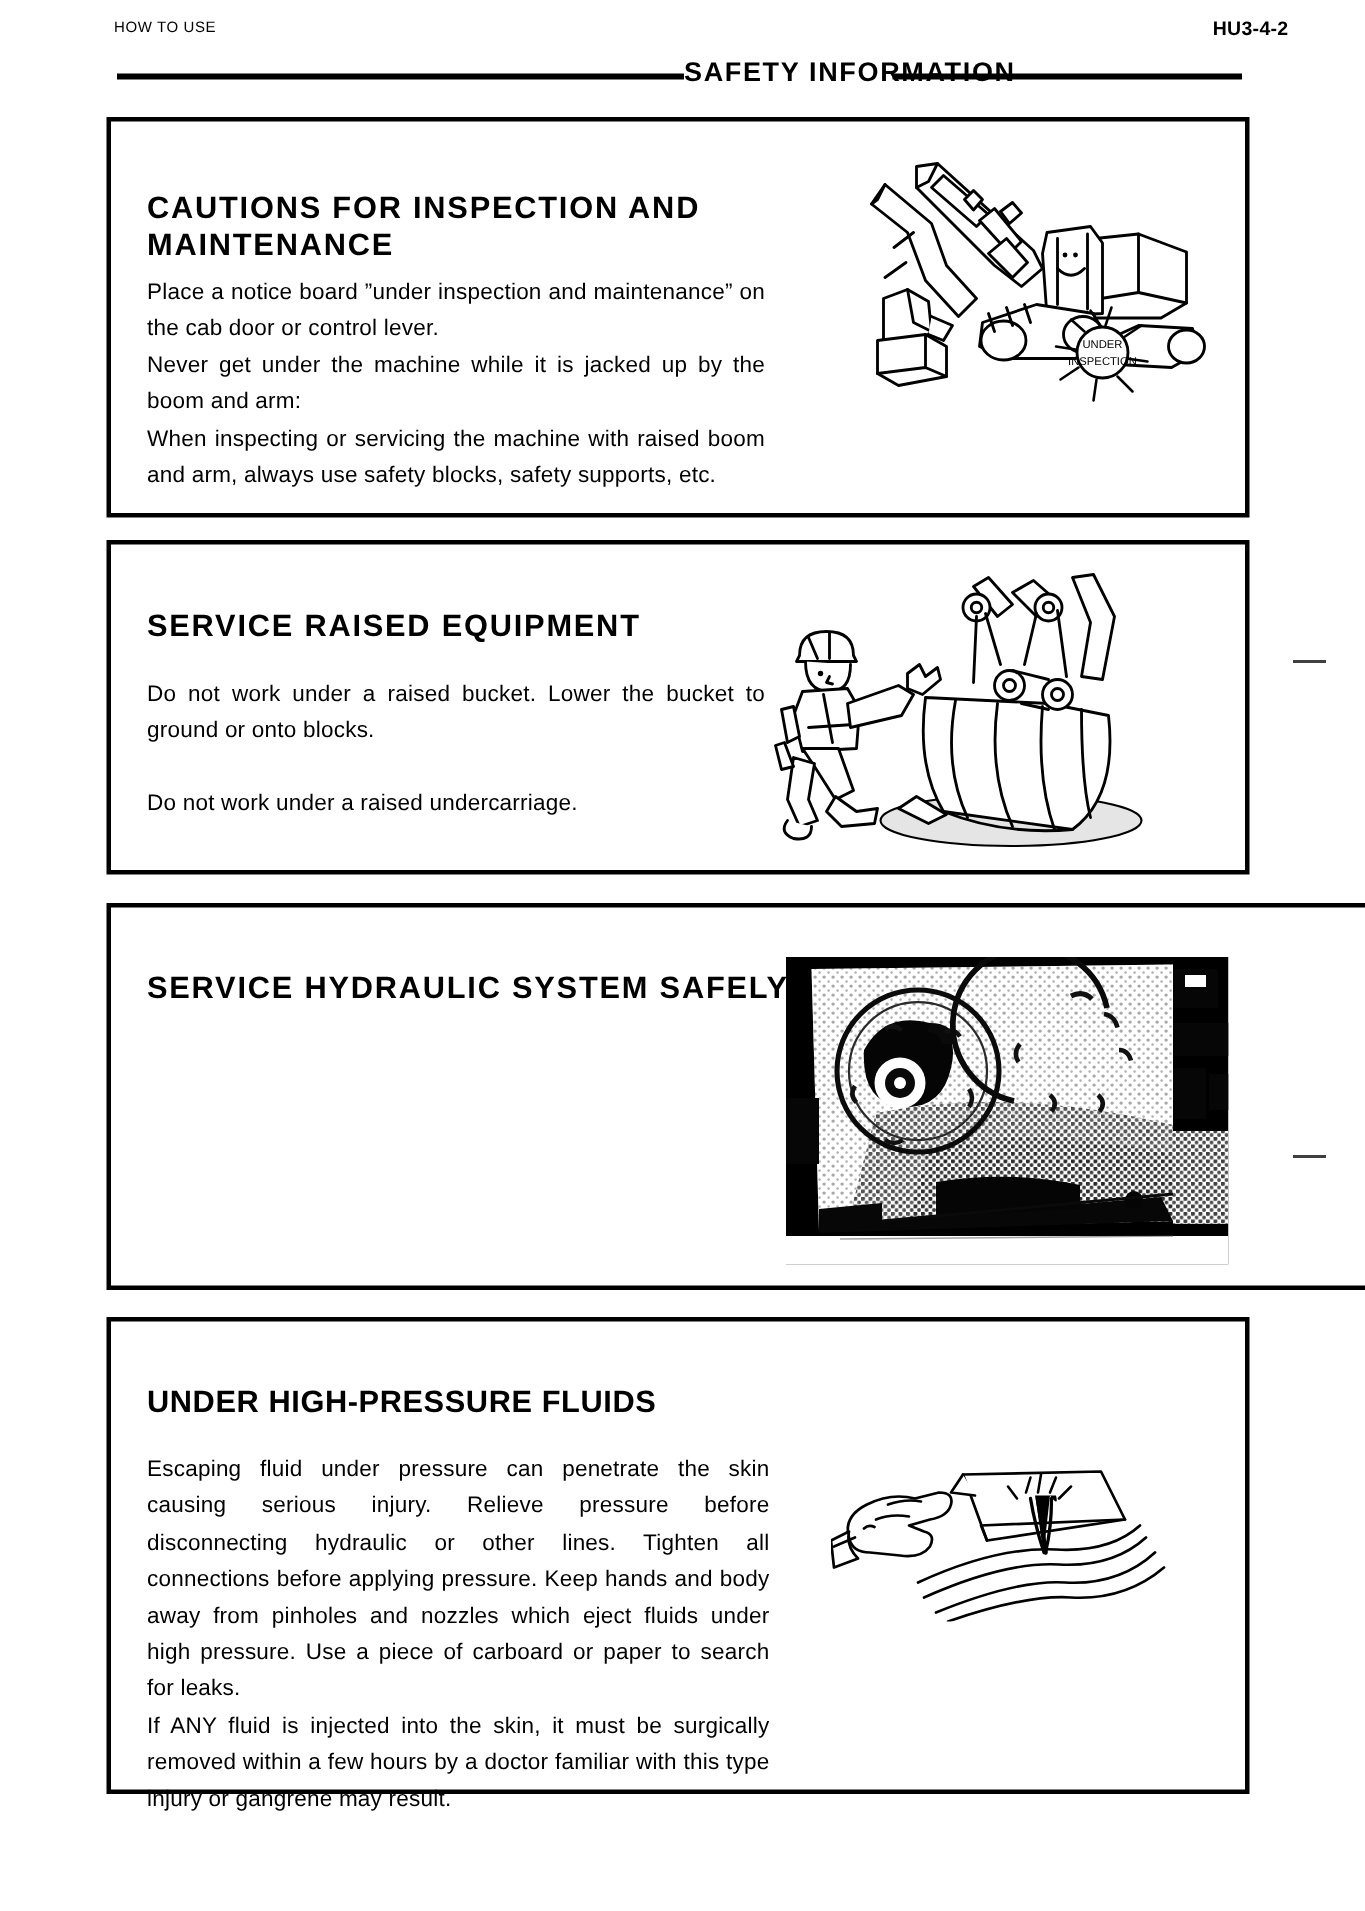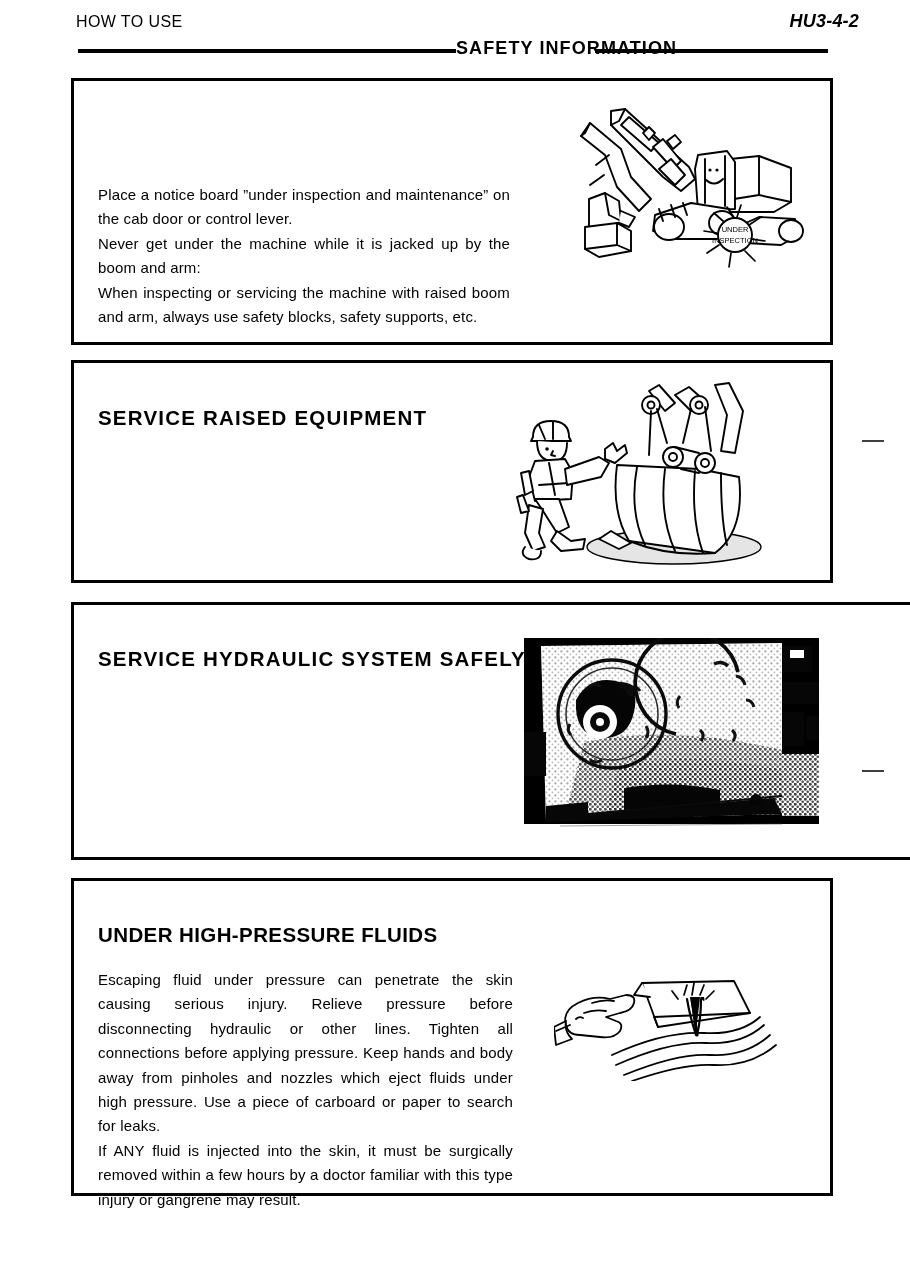--- a/index.html
+++ b/index.html
@@ -18,33 +18,32 @@
 
   
   .page-header {
     position: absolute;
     left: 0; top: 0;
     width: 910px; height: 62px;
   }
   .hdr-left {
     position: absolute;
     left: 76px; top: 13px;
-    font-size: 16px;
+    font-size: 10px;
     letter-spacing: 0.4px;
     font-weight: 400;
     white-space: nowrap;
   }
   .hdr-right {
     position: absolute;
     right: 51px; top: 11px;
-    font-size: 18px;
+    font-size: 13px;
     font-weight: 700;
     letter-spacing: 0.2px;
     white-space: nowrap;
-    font-style: italic;
   }
   .hdr-banner {
     position: absolute;
     left: 0; top: 38px;
     width: 910px; height: 22px;
   }
   .rule {
     position: absolute;
     top: 11px;
     height: 3.5px;
@@ -131,20 +130,22 @@
   <div class="hdr-left">HOW TO USE</div>
   <div class="hdr-right">HU3-4-2</div>
   <div class="hdr-banner">
     <div class="rule rule-left"></div>
     <div class="banner-title">SAFETY  INFORMATION</div>
     <div class="rule rule-right"></div>
   </div>
 </div>
 
 <section class="panel" id="panel-1">
+  <h2 class="panel-title">CAUTIONS FOR INSPECTION AND
+MAINTENANCE</h2>
   <p class="panel-body">Place a notice board ”under inspection and maintenance” on the cab door or control lever.
 Never get under the machine while it is jacked up by the boom and arm:
 When inspecting or servicing the machine with raised boom and arm, always use safety blocks, safety supports, etc.</p>
 
   <div class="figure" id="fig-excavator">
     <svg viewBox="0 0 262 225" xmlns="http://www.w3.org/2000/svg" fill="none" stroke="#000" stroke-width="1.9" stroke-linejoin="round" stroke-linecap="round">
 
       <path d="M139 78 L152 62 L200 57 L232 69 L232 103 L215 113 L150 113 L139 104 Z" fill="#fff"></path>
       <path d="M200 57 L200 96 L232 103"></path>
       <path d="M200 96 L150 104 L150 113"></path>
@@ -190,20 +191,23 @@
       </g>
       <circle cx="176" cy="136" r="17" fill="#fff"></circle>
       <text x="176" y="133" font-family="Liberation Sans, sans-serif" font-size="7.5" text-anchor="middle" fill="#000" stroke="none">UNDER</text>
       <text x="176" y="144" font-family="Liberation Sans, sans-serif" font-size="7.5" text-anchor="middle" fill="#000" stroke="none">INSPECTION</text>
     </svg>
   </div>
 </section>
 
 <section class="panel" id="panel-2">
   <h2 class="panel-title">SERVICE RAISED EQUIPMENT</h2>
+  <p class="panel-body">Do not work under a raised bucket. Lower the bucket to ground or onto blocks.
+
+Do not work under a raised undercarriage.</p>
 
   <div class="figure" id="fig-bucket">
     <svg viewBox="0 0 270 190" xmlns="http://www.w3.org/2000/svg" fill="none" stroke="#000" stroke-width="1.9" stroke-linejoin="round" stroke-linecap="round">
 
       <ellipse cx="175" cy="166" rx="87" ry="17" fill="#cfcfcf" stroke="none" opacity="0.55"></ellipse>
       <ellipse cx="175" cy="166" rx="87" ry="17" stroke-width="1.4"></ellipse>
 
       <path d="M118 84 Q112 130 130 160 L216 172 Q246 150 240 96 L200 88 Z" fill="#fff"></path>
       <path d="M138 86 Q130 130 146 164"></path>
       <path d="M166 88 Q160 134 176 170"></path>

